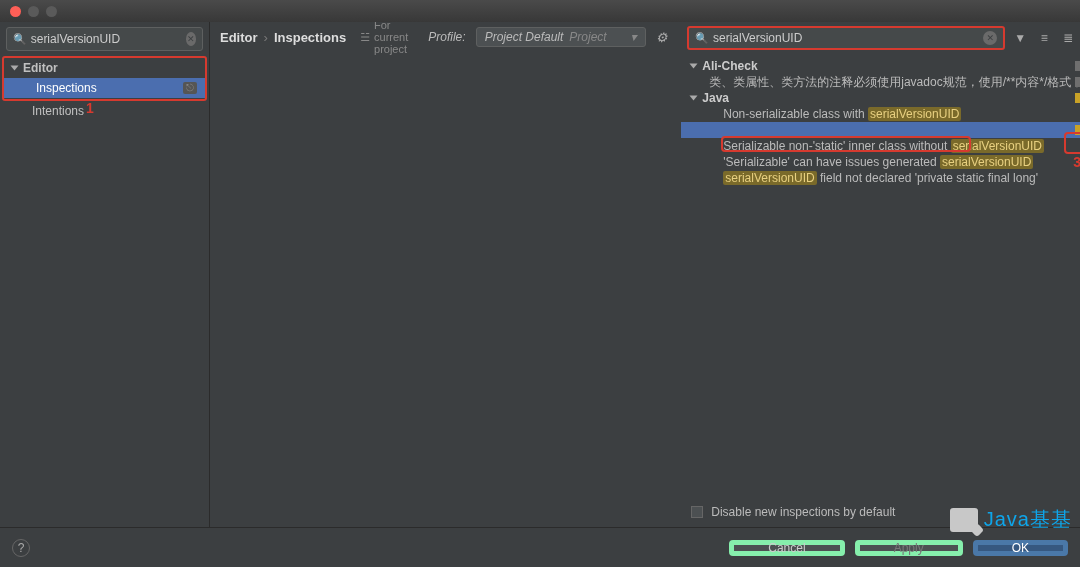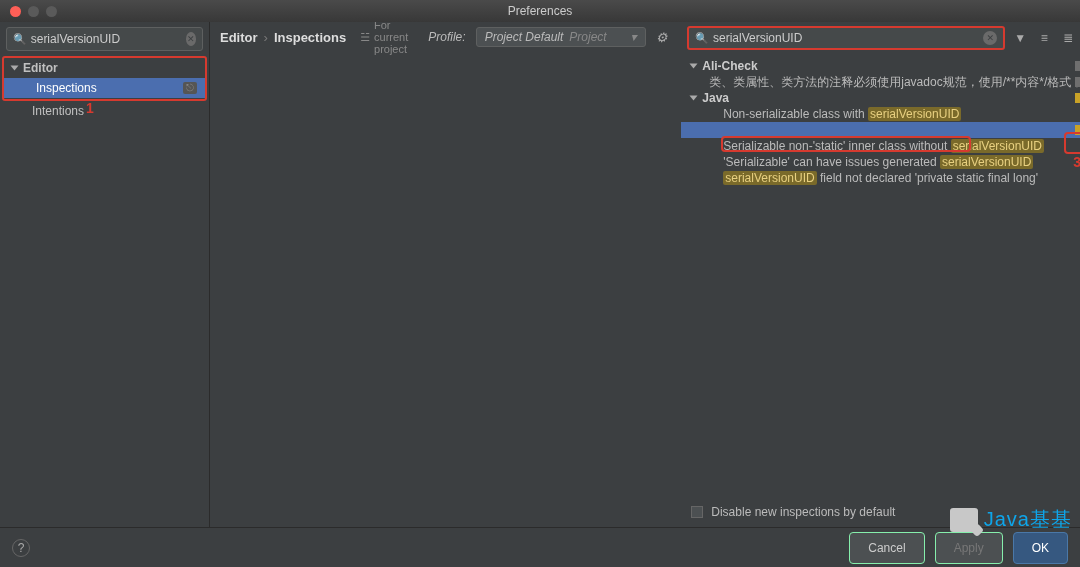--- a/index.html
+++ b/index.html
@@ -54,38 +54,37 @@
 .red-box-2 { position: absolute; border: 2px solid #d63a2f; border-radius: 4px; pointer-events: none; }
 .red-num { position: absolute; color: #d63a2f; font-size: 14px; font-weight: bold; }
 .disable-row { padding: 8px 10px; display: flex; align-items: center; gap: 8px; border-top: 0; }
 .right-pane { flex: 1; padding: 4px 10px 10px 10px; }
 .desc-label { color: #5eead4; margin-bottom: 4px; font-size: 12px; }
 .desc-box { background: #414547; border: 1px solid #323232; height: 180px; border-radius: 2px; position: relative; }
 .desc-box::after { content: ""; position: absolute; right: 2px; bottom: 2px; width: 10px; height: 10px; background: repeating-linear-gradient(135deg, #666 0 1px, transparent 1px 3px); }
 .footer { height: 40px; border-top: 1px solid #2b2b2b; display: flex; align-items: center; justify-content: space-between; padding: 0 12px; }
 .help { width: 18px; height: 18px; border: 1px solid #666; border-radius: 50%; display: flex; align-items: center; justify-content: center; color: #aaa; cursor: pointer; }
 .btns { display: flex; gap: 10px; }
-.btn { height: 32px; padding: 0 18px; border: 1px solid #86efac; background: #4c5052; color: #ccc; border-radius: 4px; display: flex; align-items: center; cursor: pointer; font-size: 12px; }
+.btn { height: 16px; padding: 0 34px; border: 5px solid #86efac; background: #4c5052; color: #ccc; border-radius: 4px; display: flex; align-items: center; cursor: pointer; font-size: 12px; }
 .btn.primary { background: #365880; border-color: #4a78a8; color: #fff; }
 .btn.disabled { color: #777; }
 .wm { position: absolute; right: 8px; bottom: 34px; display: flex; align-items: center; gap: 6px; }
 .wm-ico { width: 28px; height: 24px; background: #c8c8c8; border-radius: 3px; position: relative; }
 .wm-ico::before { content: ""; position: absolute; right: -4px; bottom: -3px; width: 10px; height: 10px; background: #c8c8c8; border-radius: 3px; transform: rotate(45deg); }
 .wm-txt { font-size: 20px; color: #0ea5e9; letter-spacing: 1px; }
 </style>
 </head>
 <body>
 
 <div class="titlebar">
   <div class="traffic">
     <div class="tl" style="background:#ff5f57"></div>
     <div class="tl" style="background:#5a5a5a"></div>
     <div class="tl" style="background:#5a5a5a"></div>
   </div>
-  <div class="title">Preferences</div>
 </div>
 
 <div class="main">
   <div class="sidebar">
     <div class="search-box">
       <span class="search-icon">🔍</span>
       <input value="serialVersionUID" style="">
       <span class="clear-x">✕</span>
     </div>
     <div class="red-box" style="padding-bottom:1px">

